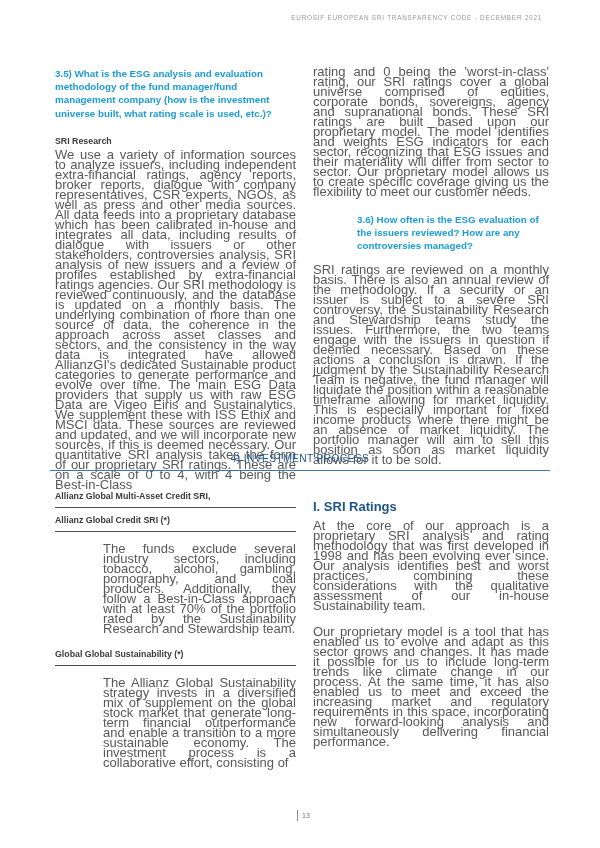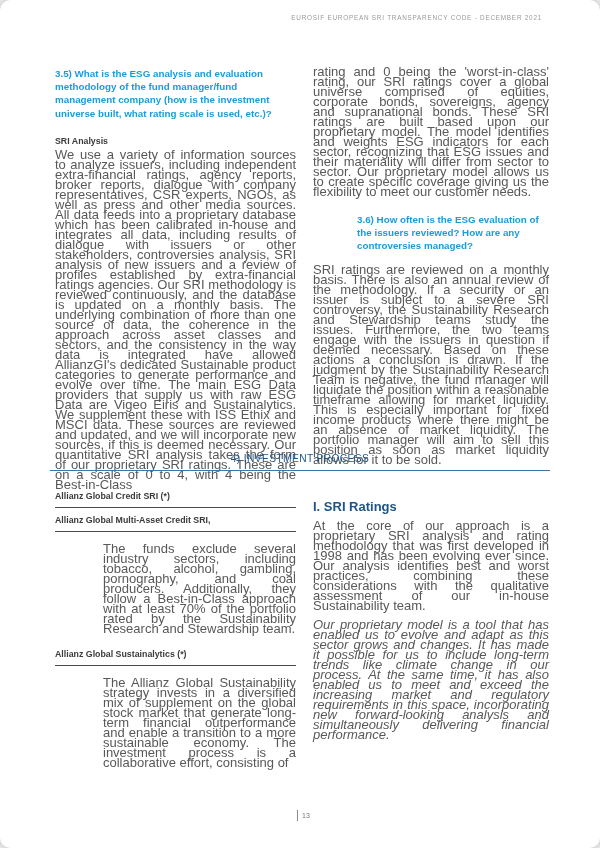--- a/index.html
+++ b/index.html
@@ -5,39 +5,38 @@
   html,body{margin:0;padding:0;background:#e9e9e9;}
   .page{
     position:relative;
     width:600px;height:848px;
     background:#ffffff;
     font-family:"Liberation Sans",sans-serif;
     color:#58585a;
     overflow:hidden;
     margin:0 auto;
     box-shadow:0 0 4px rgba(0,0,0,.2);
-    border-radius:10px;
   }
   
   .doc-header{
     position:absolute;top:14px;right:58px;
     font-size:6.4px;letter-spacing:.75px;
     color:#98999c;text-transform:uppercase;
   }
   
   .two-col{position:absolute;left:55px;width:494px;display:flex;gap:17px;}
   .sec3{top:67px;}
   .sec4{top:491px;}
   .col-a{width:241px;}
   .col-b{width:236px;}
   .body-text{
     font-size:13px;line-height:10px;
     text-align:justify;color:#58585a;margin:0;
   }
-  .body-text + .body-text{margin-top:9px;font-style:italic;}
+  .body-text + .body-text{margin-top:16px;}
   .q-heading{
     color:#1b9cd9;font-weight:bold;
     font-size:9.8px;line-height:13.2px;
     margin:0 0 15px 0;
   }
   .sub-heading{
     color:#3b3b3c;font-weight:bold;
     font-size:8.8px;line-height:12px;
     margin:0 0 3px 0;
   }
@@ -78,41 +77,41 @@
 </head>
 <body>
 
 <div class="page">
 
   <div class="doc-header">EUROSIF EUROPEAN SRI TRANSPARENCY CODE - DECEMBER 2021</div>
 
   <div class="two-col sec3">
     <div class="col-a">
       <h2 class="q-heading">3.5) What is the ESG analysis and evaluation methodology of the fund manager/fund management company (how is the investment universe built, what rating scale is used, etc.)?</h2>
-      <h3 class="sub-heading">SRI Analysis</h3>
+      <h3 class="sub-heading">SRI Research</h3>
       <p class="body-text">We use a variety of information sources to analyze issuers, including independent extra-financial ratings, agency reports, broker reports, dialogue with company representatives, CSR experts, NGOs, as well as press and other media sources. All data feeds into a proprietary database which has been calibrated in-house and integrates all data, including results of dialogue with issuers or other stakeholders, controversies analysis, SRI analysis of new issuers and a review of profiles established by extra-financial ratings agencies. Our SRI methodology is reviewed continuously, and the database is updated on a monthly basis. The underlying combination of more than one source of data, the coherence in the approach across asset classes and sectors, and the consistency in the way data is integrated have allowed AllianzGI's dedicated Sustainable product categories to generate performance and evolve over time. The main ESG Data providers that supply us with raw ESG Data are Vigeo Eiris and Sustainalytics. We supplement these with ISS Ethix and MSCI data. These sources are reviewed and updated, and we will incorporate new sources, if this is deemed necessary. Our quantitative SRI analysis takes the form of our proprietary SRI ratings. These are on a scale of 0 to 4, with 4 being the Best-in-Class</p>
     </div>
     <div class="col-b">
       <p class="body-text">rating and 0 being the 'worst-in-class' rating, our SRI ratings cover a global universe comprised of equities, corporate bonds, sovereigns, agency and supranational bonds. These SRI ratings are built based upon our proprietary model. The model identifies and weights ESG indicators for each sector, recognizing that ESG issues and their materiality will differ from sector to sector. Our proprietary model allows us to create specific coverage giving us the flexibility to meet our customer needs.</p>
       <h2 class="q-heading" style="margin-top:16px;margin-bottom:12px;margin-left:44px;">3.6) How often is the ESG evaluation of the issuers reviewed? How are any controversies managed?</h2>
       <p class="body-text">SRI ratings are reviewed on a monthly basis. There is also an annual review of the methodology. If a security or an issuer is subject to a severe SRI controversy, the Sustainability Research and Stewardship teams study the issues. Furthermore, the two teams engage with the issuers in question if deemed necessary. Based on these actions a conclusion is drawn. If the judgment by the Sustainability Research Team is negative, the fund manager will liquidate the position within a reasonable timeframe allowing for market liquidity. This is especially important for fixed income products where there might be an absence of market liquidity. The portfolio manager will aim to sell this position as soon as market liquidity allows for it to be sold.</p>
     </div>
   </div>
 
   <div class="sec-divider">
     <div class="title">4) INVESTMENT PROCESS</div>
     <div class="rule"></div>
   </div>
 
   <div class="two-col sec4">
     <div class="col-a">
+      <h3 class="fund-heading">Allianz Global Multi-Asset Credit SRI,</h3>
       <h3 class="fund-heading">Allianz Global Credit SRI (*)</h3>
-      <h3 class="fund-heading">Allianz Global Multi-Asset Credit SRI,</h3>
       <p class="body-text para-gap">The funds exclude several industry sectors, including tobacco, alcohol, gambling, pornography, and coal producers. Additionally, they follow a Best-in-Class approach with at least 70% of the portfolio rated by the Sustainability Research and Stewardship team.</p>
-      <h3 class="fund-heading mt">Allianz Global Sustainalytics (*)</h3>
+      <h3 class="fund-heading mt">Global Global Sustainability (*)</h3>
       <p class="body-text para-gap">The Allianz Global Sustainability strategy invests in a diversified mix of supplement on the global stock market that generate long-term financial outperformance and enable a transition to a more sustainable economy. The investment process is a collaborative effort, consisting of</p>
     </div>
     <div class="col-b">
       <h3 class="blue-sub">I. SRI Ratings</h3>
       <p class="body-text">At the core of our approach is a proprietary SRI analysis and rating methodology that was first developed in 1998 and has been evolving ever since. Our analysis identifies best and worst practices, combining these considerations with the qualitative assessment of our in-house Sustainability team.</p>
       <p class="body-text">Our proprietary model is a tool that has enabled us to evolve and adapt as this sector grows and changes. It has made it possible for us to include long-term trends like climate change in our process. At the same time, it has also enabled us to meet and exceed the increasing market and regulatory requirements in this space, incorporating new forward-looking analysis and simultaneously delivering financial performance.</p>
     </div>
   </div>
 
   <div class="doc-footer">13</div>

